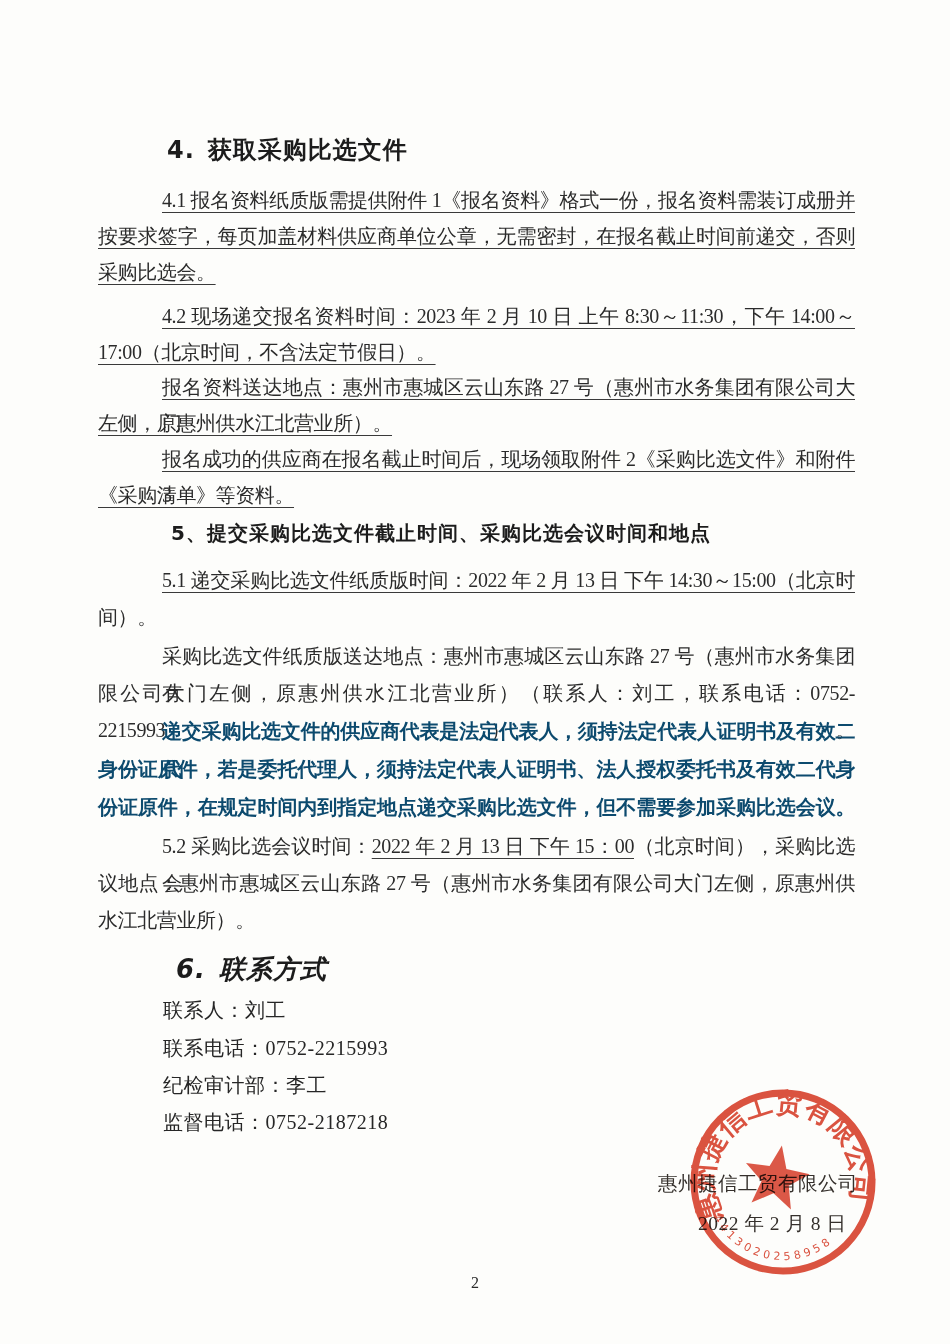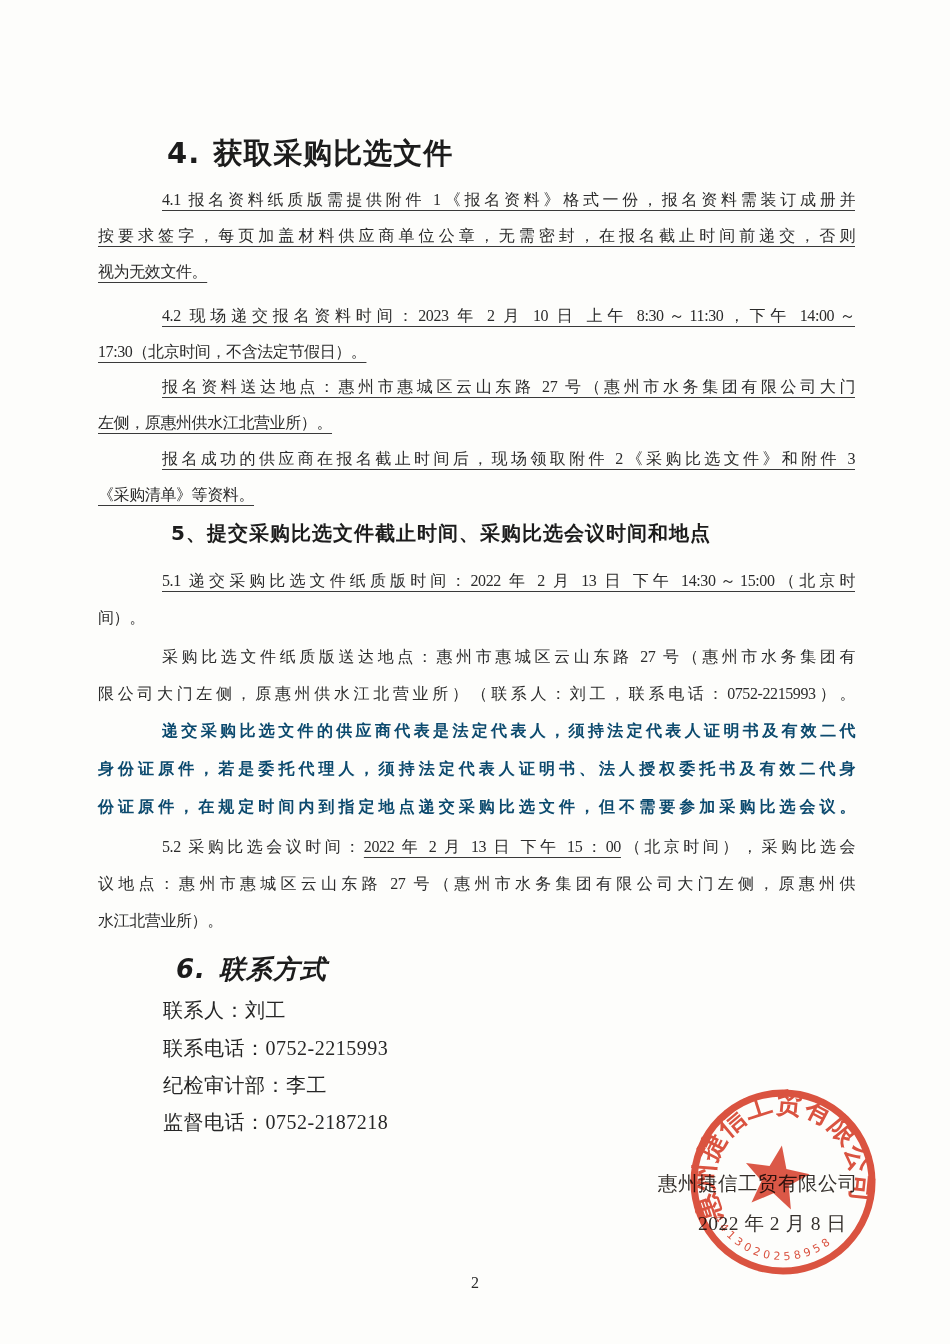--- a/index.html
+++ b/index.html
@@ -14,33 +14,33 @@
   }
   .heading{
     position:absolute;
     font-family:"DejaVu Sans","Liberation Sans",sans-serif;
     font-weight:700;
     color:#1c1c1c;
     line-height:1.05;
     white-space:nowrap;
     letter-spacing:1px;
   }
-  #h4{left:167px;top:138px;font-size:29px;}
+  #h4{left:167px;top:138px;font-size:24px;}
   #h5{left:171px;top:523px;font-size:20px;}
   #h6{left:176px;top:956px;font-size:26px;font-style:italic;}
   .heading .num{margin-right:13px;}
   #h5 .num{margin-right:0;}
   .bodytext{
     position:absolute;left:98px;width:757px;
   }
   .paragraph{position:absolute;left:0;width:757px;}
   .line{
     width:757px;
     box-sizing:border-box;
-    font-size:16px;
+    font-size:20px;
     letter-spacing:-0.4px;
     overflow:visible;
   }
   .line.fill{text-align:justify;text-align-last:justify;}
   .line.indent{padding-left:64px;}
   .para-bold .line{font-weight:700;color:#0c4a6e;letter-spacing:-0.6px;}
   .u{
     text-decoration-line:underline;
     text-decoration-thickness:1.4px;
     text-underline-offset:5px;
@@ -93,25 +93,25 @@
   </div>
 
   <div id="h6" class="heading">
     <span class="num">6.</span><span>联系方式</span>
   </div>
 
   <div id="paragraphs" class="bodytext" style="top:0;">
       <div class="paragraph" style="top: 182px;">
         <div class="line fill indent" style="height: 36px; line-height: 36px;"><span class="u">4.1 报名资料纸质版需提供附件 1《报名资料》格式一份，报名资料需装订成册并</span></div>
         <div class="line fill" style="height: 36px; line-height: 36px;"><span class="u">按要求签字，每页加盖材料供应商单位公章，无需密封，在报名截止时间前递交，否则</span></div>
-        <div class="line" style="height: 36px; line-height: 36px;"><span class="u">视为无效文件。</span></div>
+        <div class="line" style="height: 36px; line-height: 36px;"><span class="u">采购比选会。</span></div>
       </div>
       <div class="paragraph" style="top: 298px;">
         <div class="line fill indent" style="height: 36px; line-height: 36px;"><span class="u">4.2 现场递交报名资料时间：2023 年 2 月 10 日  上午 8:30～11:30，下午 14:00～</span></div>
-        <div class="line" style="height: 36px; line-height: 36px;"><span class="u">17:30（北京时间，不含法定节假日）。</span></div>
+        <div class="line" style="height: 36px; line-height: 36px;"><span class="u">17:00（北京时间，不含法定节假日）。</span></div>
       </div>
       <div class="paragraph" style="top: 369px;">
         <div class="line fill indent" style="height: 36px; line-height: 36px;"><span class="u">报名资料送达地点：惠州市惠城区云山东路 27 号（惠州市水务集团有限公司大门</span></div>
         <div class="line" style="height: 36px; line-height: 36px;"><span class="u">左侧，原惠州供水江北营业所）。</span></div>
       </div>
       <div class="paragraph" style="top: 441px;">
         <div class="line fill indent" style="height: 36px; line-height: 36px;"><span class="u">报名成功的供应商在报名截止时间后，现场领取附件 2《采购比选文件》和附件 3</span></div>
         <div class="line" style="height: 36px; line-height: 36px;"><span class="u">《采购清单》等资料。</span></div>
       </div>
       <div class="paragraph" style="top: 562px;">

